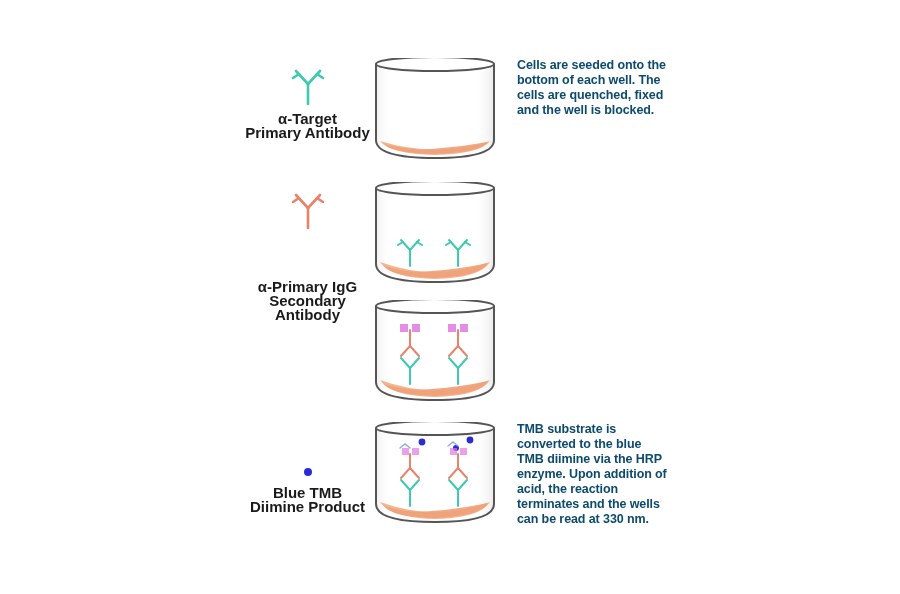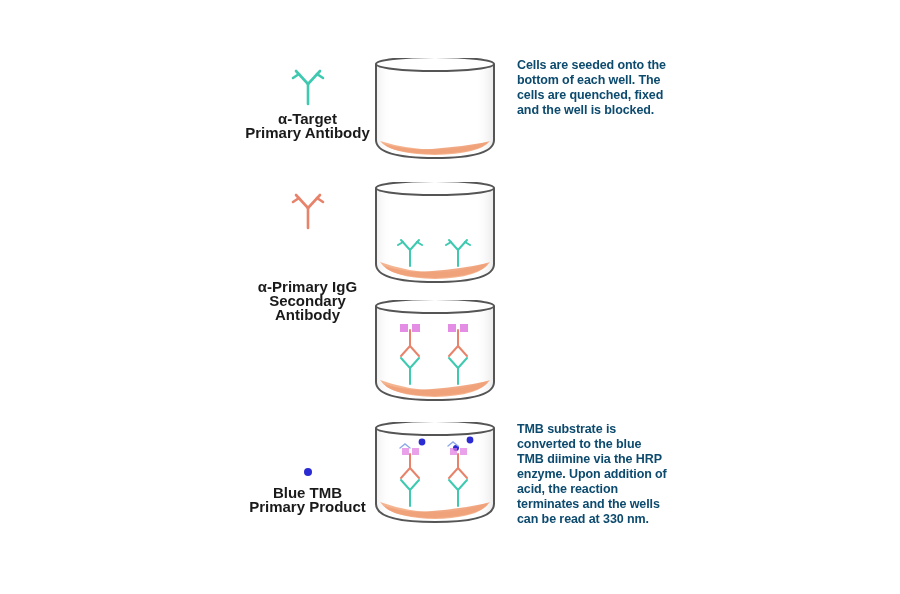--- a/index.html
+++ b/index.html
@@ -176,21 +176,21 @@
 
   <div class="row" id="row-4">
 
     <div class="row-legend">
       <div class="legend-icon" style="top:42px;">
         <svg width="12" height="12" viewBox="0 0 12 12">
           <circle cx="6" cy="6" r="4" fill="#2b2bd4"></circle>
         </svg>
       </div>
       <div class="legend-label" style="top:64px;white-space:pre-line;">Blue TMB
-Primary Product</div>
+Diimine Product</div>
     </div>
 
     <div class="well-wrap">
       <svg width="135" height="110" viewBox="0 0 135 110">
         <defs>
           <linearGradient id="wellGlass4" x1="0" y1="0" x2="1" y2="0">
             <stop offset="0%" stop-color="#e4e4e4" stop-opacity="0.55"></stop>
             <stop offset="12%" stop-color="#ffffff" stop-opacity="0.1"></stop>
             <stop offset="85%" stop-color="#ffffff" stop-opacity="0.1"></stop>
             <stop offset="100%" stop-color="#d8d8d8" stop-opacity="0.55"></stop>

